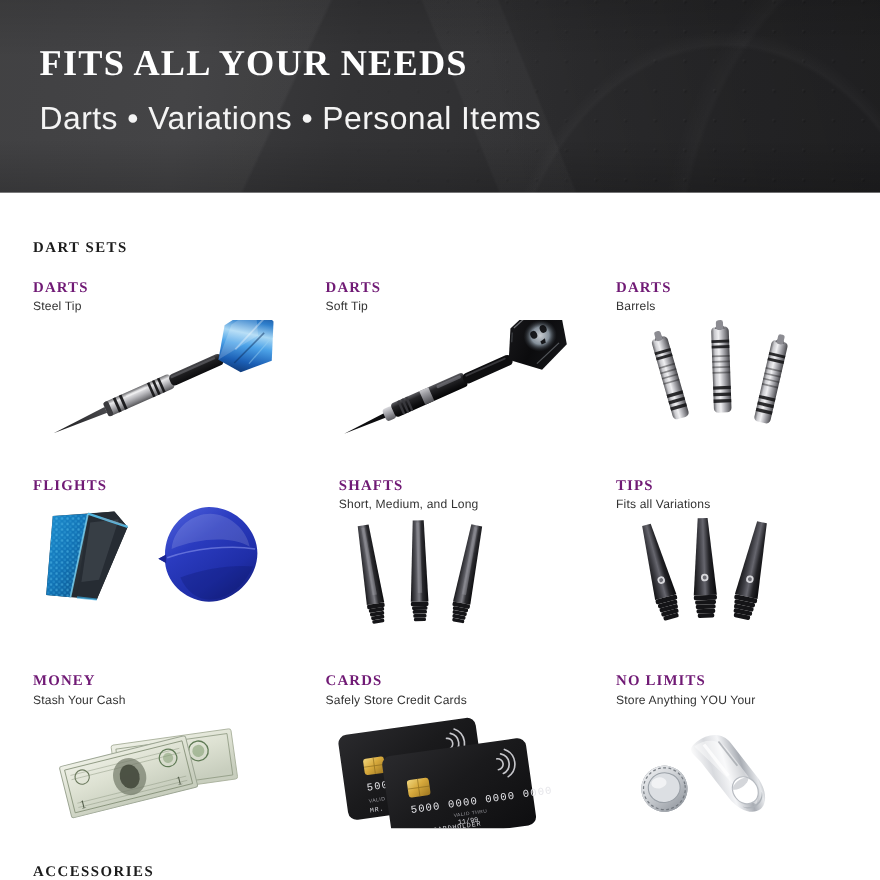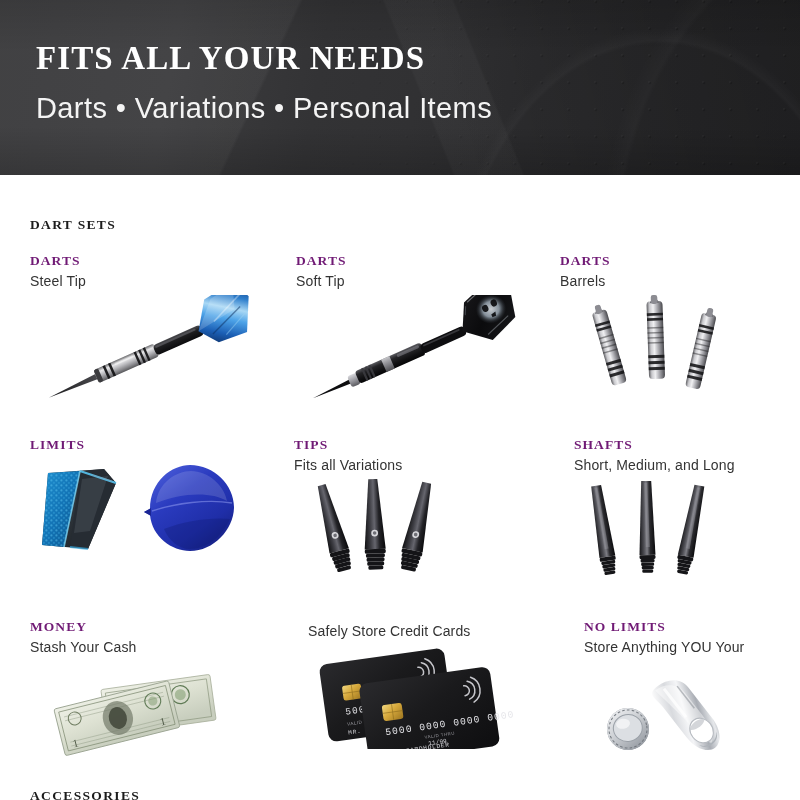--- a/index.html
+++ b/index.html
@@ -127,21 +127,21 @@
     font-weight: 700;
     font-size: 13.5px;
     letter-spacing: 1.05px;
     color: #701a75;
     white-space: nowrap;
   }
   .cell-sub {
     margin-top: 4px;
     font-family: "Liberation Sans", sans-serif;
     font-weight: 400;
-    font-size: 14px;
+    font-size: 11px;
     letter-spacing: 0.15px;
     color: #333333;
     white-space: nowrap;
   }
   .art {
     position: relative;
     width: 266px;
     height: 104px;
     margin-top: 6px;
   }
@@ -379,21 +379,21 @@
 
       </div>
     </div>
 
     <div class="section">
       <div class="section-label abs" style="left:30px; top:389px;">ACCESSORIES</div>
 
       <div class="row" style="position:relative; padding-top:38px;">
 
         <div class="cell" style="padding-left:30px;">
-          <div class="cell-title">LIMITS</div>
+          <div class="cell-title">FLIGHTS</div>
           <div class="art">
             <svg width="236" height="104" viewBox="0 0 236 104">
               <defs>
                 <linearGradient id="flightDark" x1="0" y1="0" x2="1" y2="1">
                   <stop offset="0" stop-color="#4a5158"></stop>
                   <stop offset="0.5" stop-color="#2c3238"></stop>
                   <stop offset="1" stop-color="#15191d"></stop>
                 </linearGradient>
                 <linearGradient id="flightCyan" x1="0" y1="0" x2="1" y2="1">
                   <stop offset="0" stop-color="#1e8fd0"></stop>
@@ -433,20 +433,74 @@
                          L114,53 Z" fill="url(#moldedBlue)"></path>
                 <path d="M126,44 C128,24 146,12 161,12 C178,12 194,26 197,42 C181,32 150,34 126,44 Z" fill="#ffffff" opacity="0.14"></path>
                 <path d="M134,70 C154,62 182,58 200,60 C192,78 176,90 160,90 C149,90 139,82 134,70 Z" fill="#0c1668" opacity="0.28"></path>
                 <path d="M122,52 C146,44 178,40 202,44" stroke="#8f9bf0" stroke-width="1.4" fill="none" opacity="0.55"></path>
                 <path d="M114,53 L121,49 L121,57 Z" fill="#1a2594"></path>
               </g>
             </svg>
           </div>
         </div>
 
+        <div class="cell" style="padding-left:42px;">
+          <div class="cell-title">SHAFTS</div>
+          <div class="cell-sub">Short, Medium, and Long</div>
+          <div class="art">
+            <svg width="236" height="104" viewBox="0 0 236 104">
+              <defs>
+                <linearGradient id="shaftBody" x1="0" y1="0" x2="1" y2="0">
+                  <stop offset="0" stop-color="#17171a"></stop>
+                  <stop offset="0.28" stop-color="#4c4c52"></stop>
+                  <stop offset="0.48" stop-color="#7d7d84"></stop>
+                  <stop offset="0.68" stop-color="#2a2a2e"></stop>
+                  <stop offset="1" stop-color="#0a0a0c"></stop>
+                </linearGradient>
+              </defs>
+
+              <g transform="rotate(-9 30 50)">
+                <path d="M24,6 L34,6 L37,78 L21,78 Z" fill="url(#shaftBody)"></path>
+                <path d="M27,8 L30,8 L31.5,70 L27.5,70 Z" fill="#9a9aa2" opacity="0.4"></path>
+                <g fill="#151518">
+                  <rect x="21" y="78" width="16" height="4" rx="1.4"></rect>
+                  <rect x="22" y="82" width="14" height="3.4" rx="1.4"></rect>
+                  <rect x="22.5" y="85.5" width="13" height="3.4" rx="1.4"></rect>
+                  <rect x="23" y="89" width="12" height="3.4" rx="1.4"></rect>
+                  <rect x="23.5" y="92.5" width="11" height="3.2" rx="1.4"></rect>
+                </g>
+              </g>
+
+              <g transform="rotate(-1 74 48)">
+                <path d="M68,2 L78,2 L81,76 L65,76 Z" fill="url(#shaftBody)"></path>
+                <path d="M71,4 L74,4 L75.5,68 L71.5,68 Z" fill="#9a9aa2" opacity="0.4"></path>
+                <g fill="#151518">
+                  <rect x="65" y="76" width="16" height="4" rx="1.4"></rect>
+                  <rect x="66" y="80" width="14" height="3.4" rx="1.4"></rect>
+                  <rect x="66.5" y="83.5" width="13" height="3.4" rx="1.4"></rect>
+                  <rect x="67" y="87" width="12" height="3.4" rx="1.4"></rect>
+                  <rect x="67.5" y="90.5" width="11" height="3.2" rx="1.4"></rect>
+                </g>
+              </g>
+
+              <g transform="rotate(11 118 50)">
+                <path d="M112,6 L122,6 L125,78 L109,78 Z" fill="url(#shaftBody)"></path>
+                <path d="M115,8 L118,8 L119.5,70 L115.5,70 Z" fill="#9a9aa2" opacity="0.4"></path>
+                <g fill="#151518">
+                  <rect x="109" y="78" width="16" height="4" rx="1.4"></rect>
+                  <rect x="110" y="82" width="14" height="3.4" rx="1.4"></rect>
+                  <rect x="110.5" y="85.5" width="13" height="3.4" rx="1.4"></rect>
+                  <rect x="111" y="89" width="12" height="3.4" rx="1.4"></rect>
+                  <rect x="111.5" y="92.5" width="11" height="3.2" rx="1.4"></rect>
+                </g>
+              </g>
+            </svg>
+          </div>
+        </div>
+
         <div class="cell" style="padding-left:28px;">
           <div class="cell-title">TIPS</div>
           <div class="cell-sub">Fits all Variations</div>
           <div class="art">
             <svg width="236" height="104" viewBox="0 0 236 104">
               <defs>
                 <linearGradient id="tipBody" x1="0" y1="0" x2="1" y2="0">
                   <stop offset="0" stop-color="#101012"></stop>
                   <stop offset="0.3" stop-color="#3e3e44"></stop>
                   <stop offset="0.5" stop-color="#66666e"></stop>
@@ -490,80 +544,26 @@
                   <rect x="113" y="76.5" width="19" height="4" rx="1.6"></rect>
                   <rect x="113.5" y="80.5" width="18" height="4" rx="1.6"></rect>
                   <rect x="114" y="84.5" width="17" height="4" rx="1.6"></rect>
                   <rect x="115" y="88.5" width="15" height="4" rx="1.6"></rect>
                 </g>
               </g>
             </svg>
           </div>
         </div>
 
-        <div class="cell" style="padding-left:42px;">
-          <div class="cell-title">SHAFTS</div>
-          <div class="cell-sub">Short, Medium, and Long</div>
-          <div class="art">
-            <svg width="236" height="104" viewBox="0 0 236 104">
-              <defs>
-                <linearGradient id="shaftBody" x1="0" y1="0" x2="1" y2="0">
-                  <stop offset="0" stop-color="#17171a"></stop>
-                  <stop offset="0.28" stop-color="#4c4c52"></stop>
-                  <stop offset="0.48" stop-color="#7d7d84"></stop>
-                  <stop offset="0.68" stop-color="#2a2a2e"></stop>
-                  <stop offset="1" stop-color="#0a0a0c"></stop>
-                </linearGradient>
-              </defs>
-
-              <g transform="rotate(-9 30 50)">
-                <path d="M24,6 L34,6 L37,78 L21,78 Z" fill="url(#shaftBody)"></path>
-                <path d="M27,8 L30,8 L31.5,70 L27.5,70 Z" fill="#9a9aa2" opacity="0.4"></path>
-                <g fill="#151518">
-                  <rect x="21" y="78" width="16" height="4" rx="1.4"></rect>
-                  <rect x="22" y="82" width="14" height="3.4" rx="1.4"></rect>
-                  <rect x="22.5" y="85.5" width="13" height="3.4" rx="1.4"></rect>
-                  <rect x="23" y="89" width="12" height="3.4" rx="1.4"></rect>
-                  <rect x="23.5" y="92.5" width="11" height="3.2" rx="1.4"></rect>
-                </g>
-              </g>
-
-              <g transform="rotate(-1 74 48)">
-                <path d="M68,2 L78,2 L81,76 L65,76 Z" fill="url(#shaftBody)"></path>
-                <path d="M71,4 L74,4 L75.5,68 L71.5,68 Z" fill="#9a9aa2" opacity="0.4"></path>
-                <g fill="#151518">
-                  <rect x="65" y="76" width="16" height="4" rx="1.4"></rect>
-                  <rect x="66" y="80" width="14" height="3.4" rx="1.4"></rect>
-                  <rect x="66.5" y="83.5" width="13" height="3.4" rx="1.4"></rect>
-                  <rect x="67" y="87" width="12" height="3.4" rx="1.4"></rect>
-                  <rect x="67.5" y="90.5" width="11" height="3.2" rx="1.4"></rect>
-                </g>
-              </g>
-
-              <g transform="rotate(11 118 50)">
-                <path d="M112,6 L122,6 L125,78 L109,78 Z" fill="url(#shaftBody)"></path>
-                <path d="M115,8 L118,8 L119.5,70 L115.5,70 Z" fill="#9a9aa2" opacity="0.4"></path>
-                <g fill="#151518">
-                  <rect x="109" y="78" width="16" height="4" rx="1.4"></rect>
-                  <rect x="110" y="82" width="14" height="3.4" rx="1.4"></rect>
-                  <rect x="110.5" y="85.5" width="13" height="3.4" rx="1.4"></rect>
-                  <rect x="111" y="89" width="12" height="3.4" rx="1.4"></rect>
-                  <rect x="111.5" y="92.5" width="11" height="3.2" rx="1.4"></rect>
-                </g>
-              </g>
-            </svg>
-          </div>
-        </div>
-
       </div>
     </div>
 
     <div class="section">
 
-      <div class="row" style="position:relative; padding-top:36px;gap:12px;">
+      <div class="row" style="position:relative; padding-top:36px;">
 
         <div class="cell" style="padding-left:30px;">
           <div class="cell-title">MONEY</div>
           <div class="cell-sub">Stash Your Cash</div>
           <div class="art">
             <svg width="236" height="104" viewBox="0 0 236 104">
               <defs>
                 <linearGradient id="billFace" x1="0" y1="0" x2="0.4" y2="1">
                   <stop offset="0" stop-color="#eef0e6"></stop>
                   <stop offset="0.5" stop-color="#dde1d2"></stop>
@@ -596,20 +596,21 @@
                 <circle cx="126" cy="46" r="4.6" fill="#7e9a6e" opacity="0.5"></circle>
                 <circle cx="46" cy="44" r="6.5" fill="none" stroke="#6c7a5e" stroke-width="1"></circle>
                 <text x="38" y="72" font-family="Liberation Serif, serif" font-size="11" fill="#4e5845">1</text>
                 <text x="128" y="72" font-family="Liberation Serif, serif" font-size="11" fill="#4e5845">1</text>
               </g>
             </svg>
           </div>
         </div>
 
         <div class="cell" style="padding-left:30px;">
+          <div class="cell-title">CARDS</div>
           <div class="cell-sub">Safely Store Credit Cards</div>
           <div class="art">
             <svg width="236" height="104" viewBox="0 0 236 104">
               <defs>
                 <linearGradient id="cardBlk" x1="0" y1="0" x2="1" y2="1">
                   <stop offset="0" stop-color="#2a2a2d"></stop>
                   <stop offset="0.45" stop-color="#1a1a1c"></stop>
                   <stop offset="1" stop-color="#0e0e10"></stop>
                 </linearGradient>
                 <linearGradient id="chipGold" x1="0" y1="0" x2="1" y2="1">

